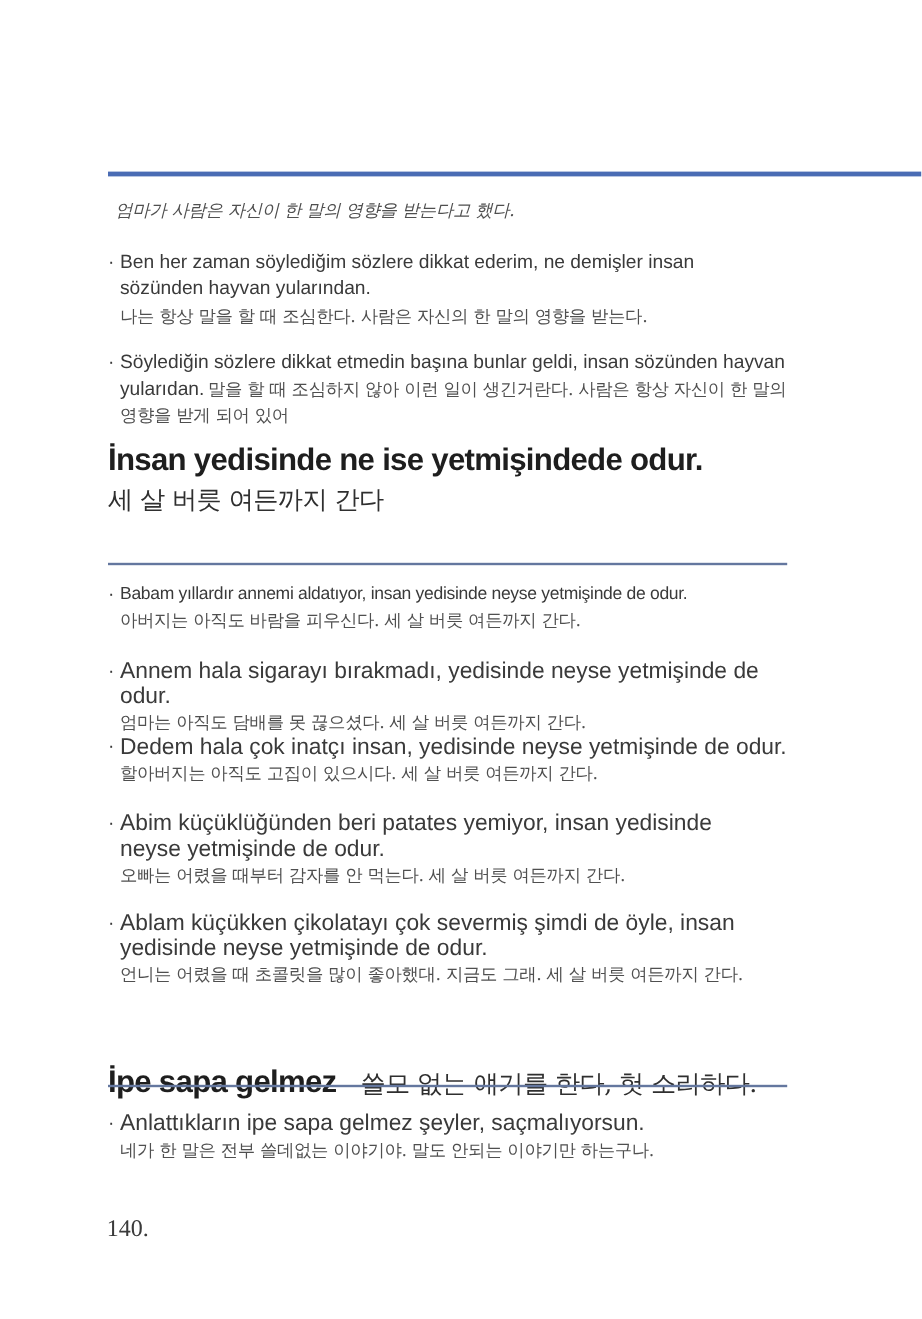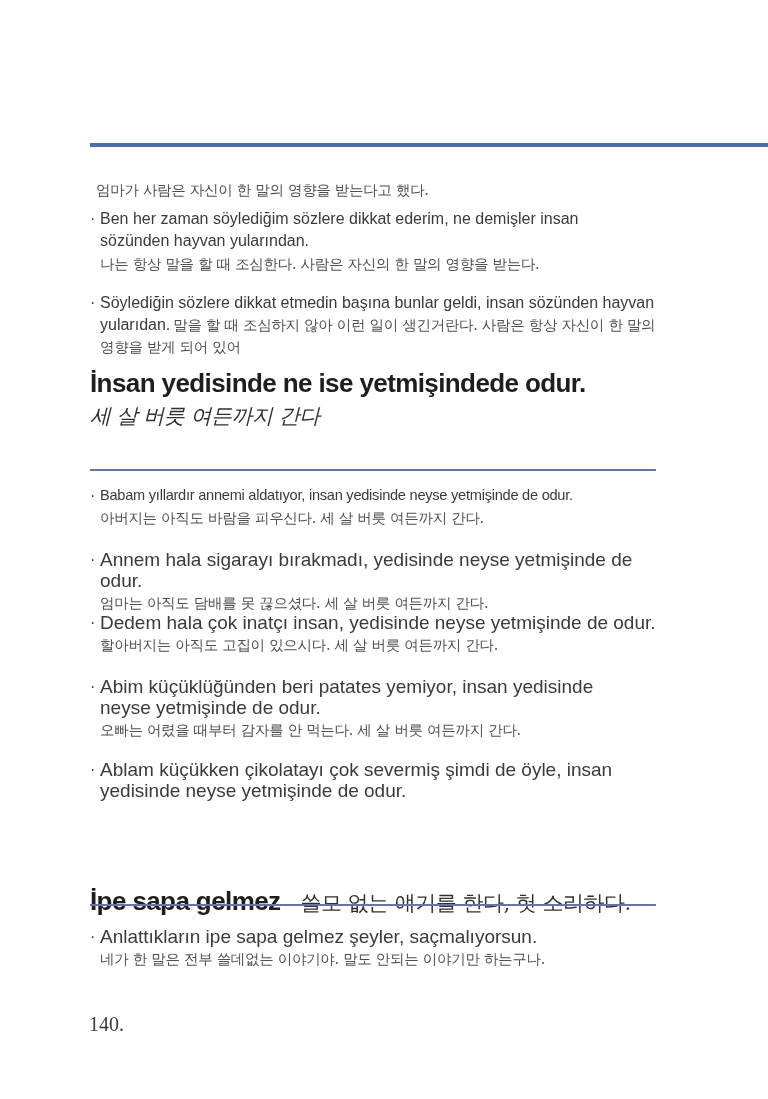--- a/index.html
+++ b/index.html
@@ -40,40 +40,40 @@
   .kr-line { margin-top:2px; }
   .kr-inline { margin-left:3px; }
   .proverb {
     font-family:"Liberation Sans", sans-serif;
     font-weight:800; font-size:26px; line-height:31px;
     color:#1e1e1e; letter-spacing:-0.6px;
   }
   .proverb-kr {
     font-family:"DejaVu Serif", serif;
     font-size:21px; line-height:26px; color:#2f2f2f;
-    letter-spacing:-0.5px; margin-top:4px;font-style:italic;
+    letter-spacing:-0.5px; margin-top:4px;
   }
   .proverb-kr-inline {
     font-family:"DejaVu Serif", serif;
     font-size:21px; color:#2f2f2f; font-weight:normal;
     letter-spacing:-0.5px; margin-left:20px;
   }
   .page-number {
     font-family:"Liberation Serif", serif;
     font-size:20px; color:#3a3a3a;
   }
 </style>
 </head>
 <body>
 
 <div class="page">
 
   <div class="top-rule"></div>
 
-  <div class="abs kr" style="top:180px; left:96px; width:560px;">엄마가 사람은 자신이 한 말의 영향을 받는다고 했다.</div>
+  <div class="abs kr" style="top:166px; left:96px; width:560px;font-style:italic;">엄마가 사람은 자신이 한 말의 영향을 받는다고 했다.</div>
 
   <div class="abs" style="top:208px; left:90px; width:552px;">
     <div class="example-row">
       <span class="bullet">·</span>
       <div class="body">
         <p class="tr">Ben her zaman söylediğim sözlere dikkat ederim, ne demişler insan sözünden hayvan yularından.</p>
         <p class="kr kr-line">나는 항상 말을 할 때 조심한다. 사람은 자신의 한 말의 영향을 받는다.</p>
       </div>
     </div>
   </div>
@@ -133,20 +133,21 @@
         <p class="kr kr-line">오빠는 어렸을 때부터 감자를 안 먹는다. 세 살 버릇 여든까지 간다.</p>
       </div>
     </div>
   </div>
 
   <div class="abs" style="top:759px; left:90px; width:560px;">
     <div class="example-row">
       <span class="bullet">·</span>
       <div class="body">
         <p class="tr tr-s">Ablam küçükken çikolatayı çok severmiş şimdi de öyle, insan yedisinde neyse yetmişinde de odur.</p>
+        <p class="kr kr-line">언니는 어렸을 때 초콜릿을 많이 좋아했대. 지금도 그래. 세 살 버릇 여든까지 간다.</p>
       </div>
     </div>
   </div>
 
   <div class="abs" style="top:862px; left:90px; width:600px;margin-top:24px;">
     <div class="proverb"><span>İpe sapa gelmez</span><span class="proverb-kr-inline">쓸모 없는 얘기를 한다, 헛 소리하다.</span></div>
   </div>
   <div class="abs" style="top:904px; left:90px; width:566px;">
     <div class="divider"></div>
   </div>

